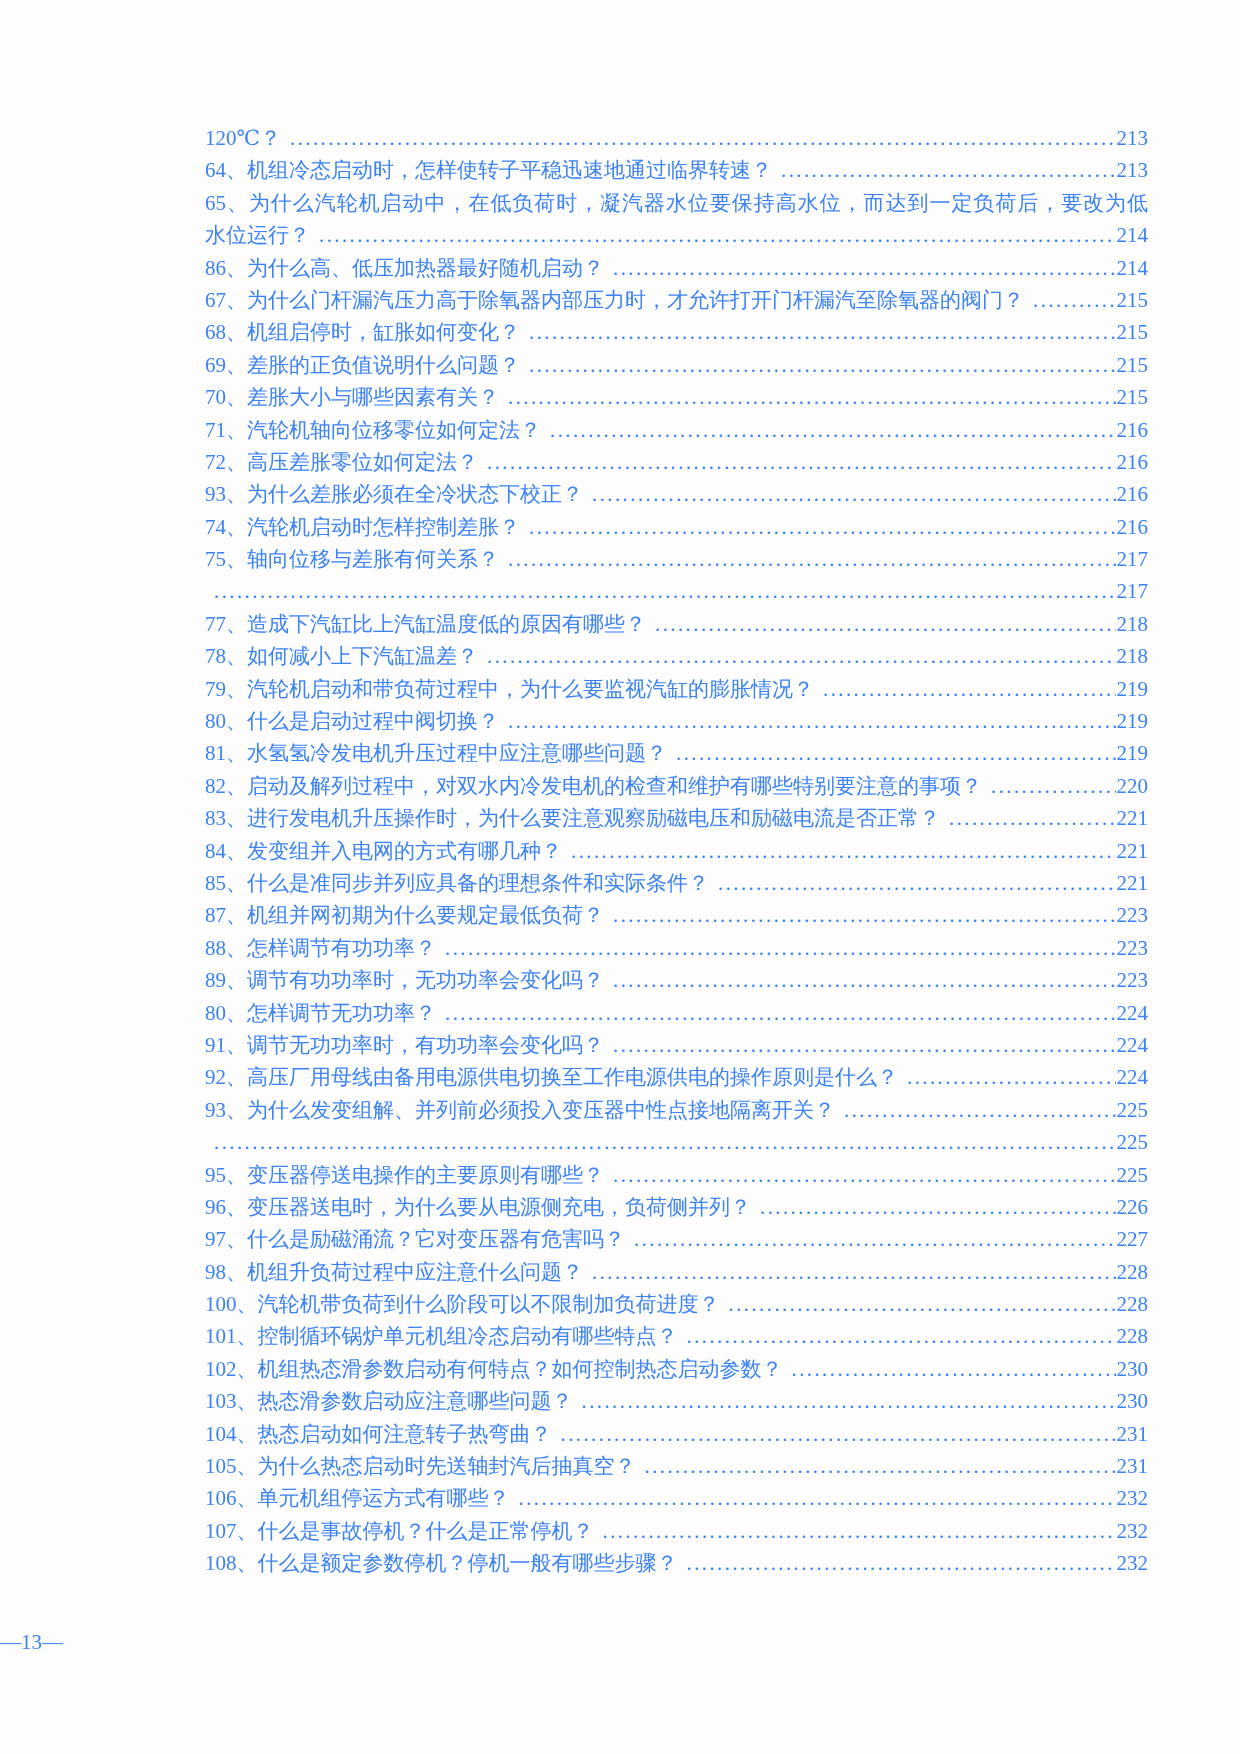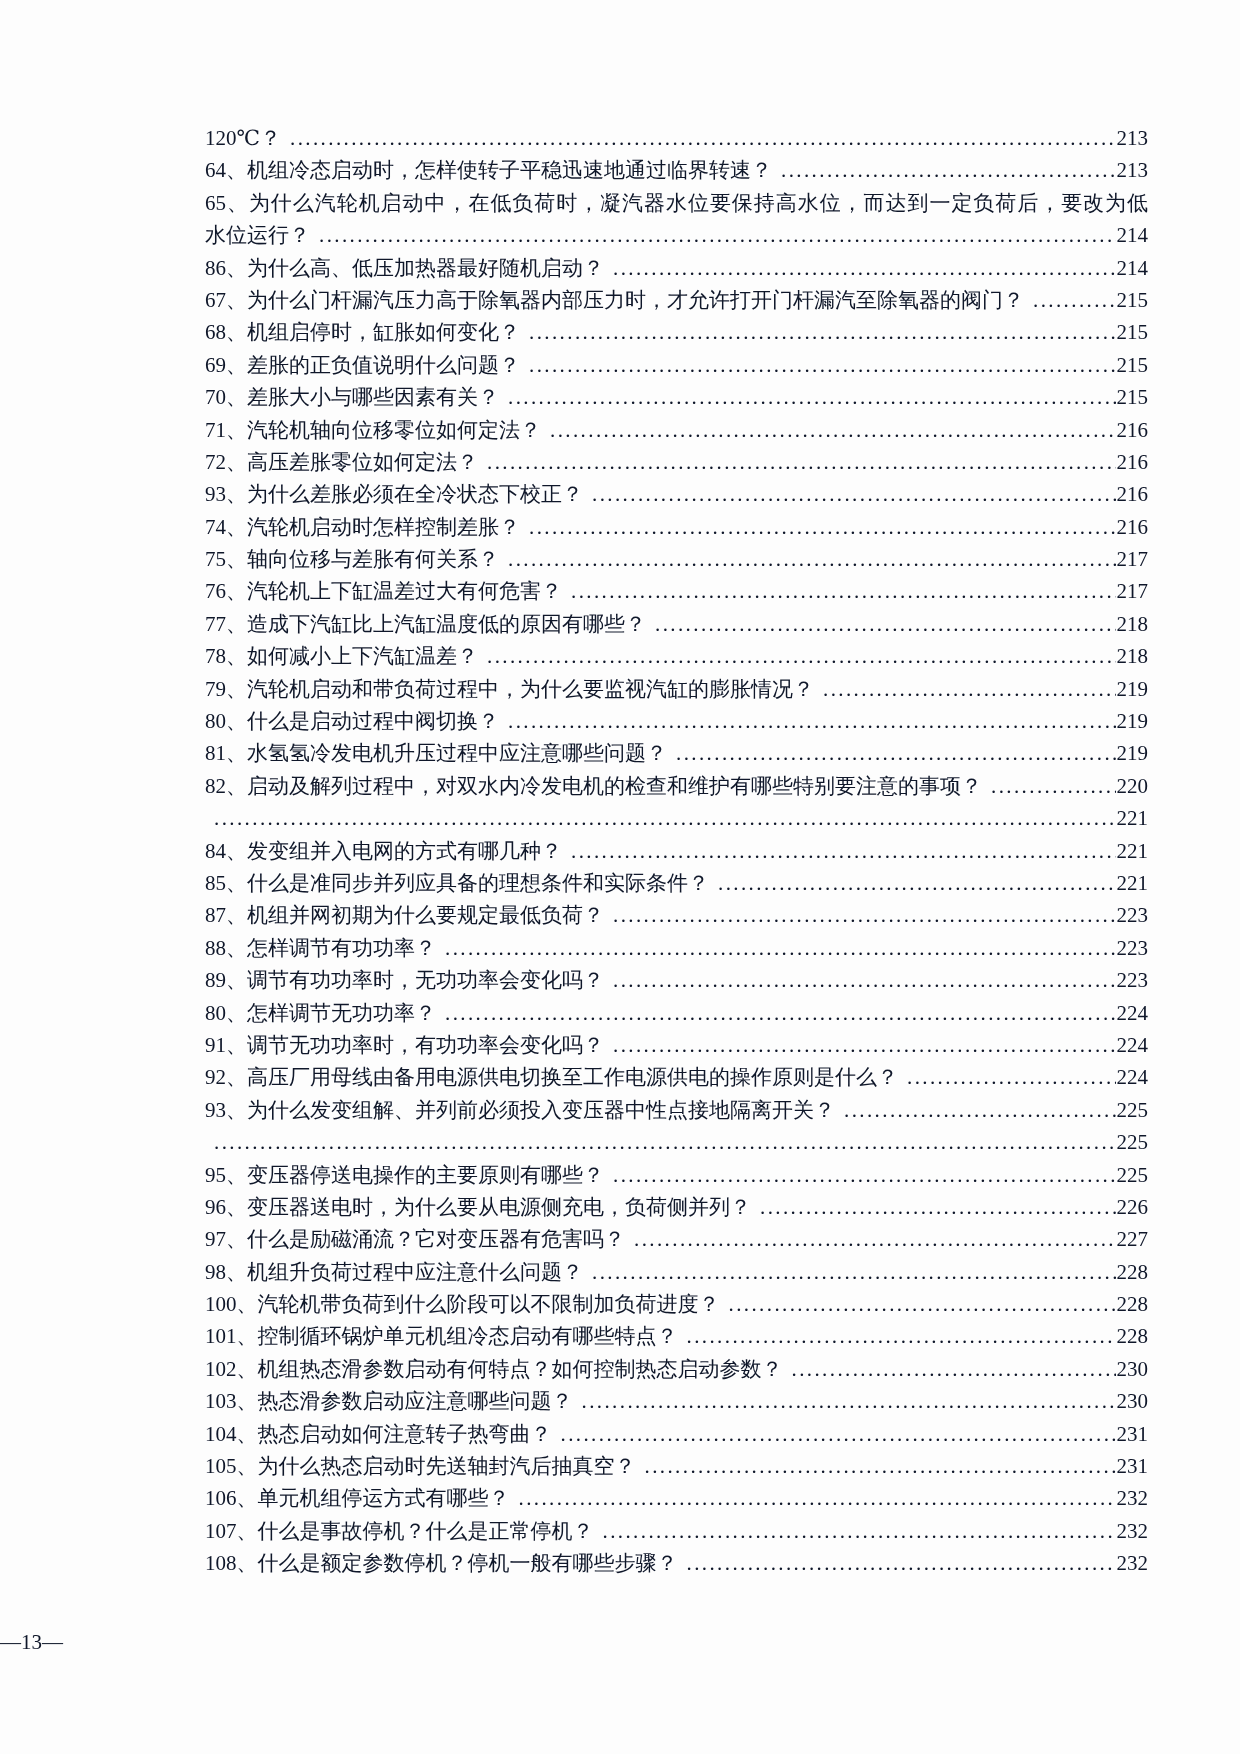--- a/index.html
+++ b/index.html
@@ -7,21 +7,21 @@
     padding: 0;
     background: #e8e8e8;
   }
   .page {
     position: relative;
     width: 1240px;
     height: 1754px;
     margin: 0 auto;
     background: #fdfdfd;
     font-family: "Liberation Serif", "DejaVu Serif", serif;
-    color: #0f172a;
+    color: #3b82f6;
     overflow: hidden;
   }
   .toc {
     position: absolute;
     left: 205px;
     top: 122px;
     width: 943px;
   }
   .toc-row {
     display: flex;
@@ -137,21 +137,20 @@
       <span class="entry-text">74、汽轮机启动时怎样控制差胀？</span>
       <span class="leader"></span>
       <span class="pagenum">216</span>
     </div>
       <div class="toc-row">
       <span class="entry-text">75、轴向位移与差胀有何关系？</span>
       <span class="leader"></span>
       <span class="pagenum">217</span>
     </div>
       <div class="toc-row">
-      <span class="entry-text">76、汽轮机上下缸温差过大有何危害？</span>
       <span class="leader"></span>
       <span class="pagenum">217</span>
     </div>
       <div class="toc-row">
       <span class="entry-text">77、造成下汽缸比上汽缸温度低的原因有哪些？</span>
       <span class="leader"></span>
       <span class="pagenum">218</span>
     </div>
       <div class="toc-row">
       <span class="entry-text">78、如何减小上下汽缸温差？</span>
@@ -172,20 +171,21 @@
       <span class="entry-text">81、水氢氢冷发电机升压过程中应注意哪些问题？</span>
       <span class="leader"></span>
       <span class="pagenum">219</span>
     </div>
       <div class="toc-row">
       <span class="entry-text">82、启动及解列过程中，对双水内冷发电机的检查和维护有哪些特别要注意的事项？</span>
       <span class="leader"></span>
       <span class="pagenum">220</span>
     </div>
       <div class="toc-row">
+      <span class="entry-text">83、进行发电机升压操作时，为什么要注意观察励磁电压和励磁电流是否正常？</span>
       <span class="leader"></span>
       <span class="pagenum">221</span>
     </div>
       <div class="toc-row">
       <span class="entry-text">84、发变组并入电网的方式有哪几种？</span>
       <span class="leader"></span>
       <span class="pagenum">221</span>
     </div>
       <div class="toc-row">
       <span class="entry-text">85、什么是准同步并列应具备的理想条件和实际条件？</span>

